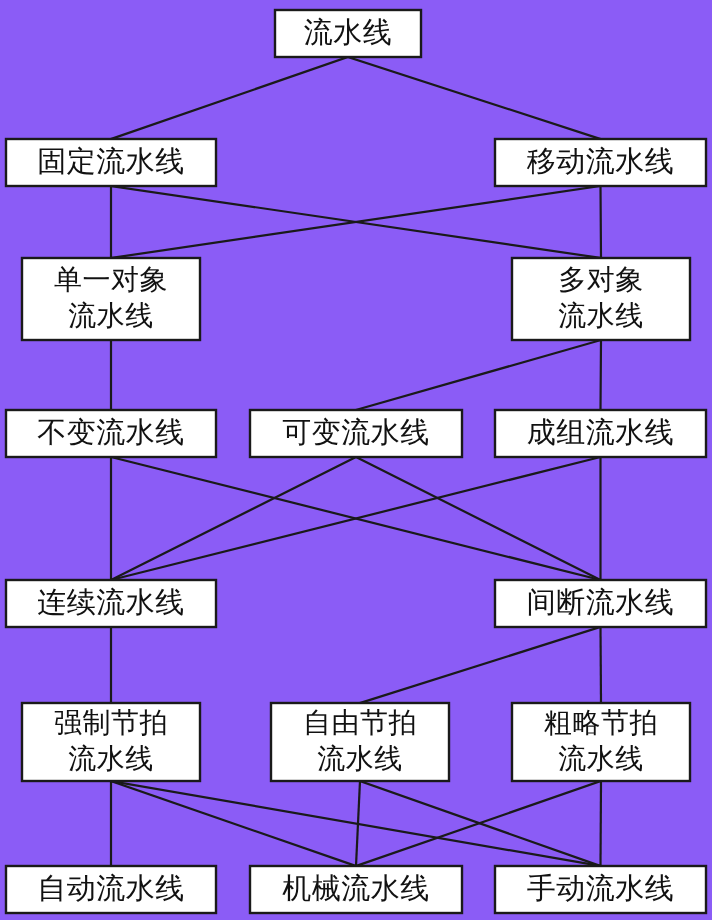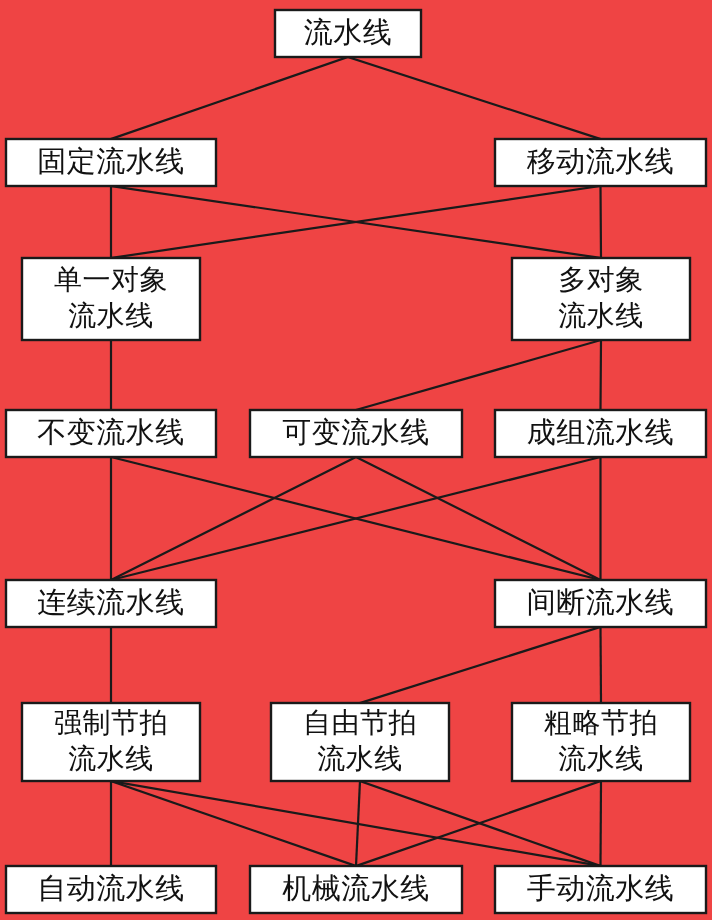--- a/index.html
+++ b/index.html
@@ -8,21 +8,21 @@
     padding: 0;
     background: #ffffff;
   }
   body {
     font-family: "DejaVu Sans", "Liberation Sans", sans-serif;
   }
   #diagram-root {
     position: relative;
     width: 712px;
     height: 920px;
-    background: #ef4444;
+    background: #8b5cf6;
     overflow: hidden;
   }
   svg#diagram-svg {
     display: block;
     width: 712px;
     height: 920px;
   }
   .node-box {
     fill: #ffffff;
     stroke: #1a1a1a;

